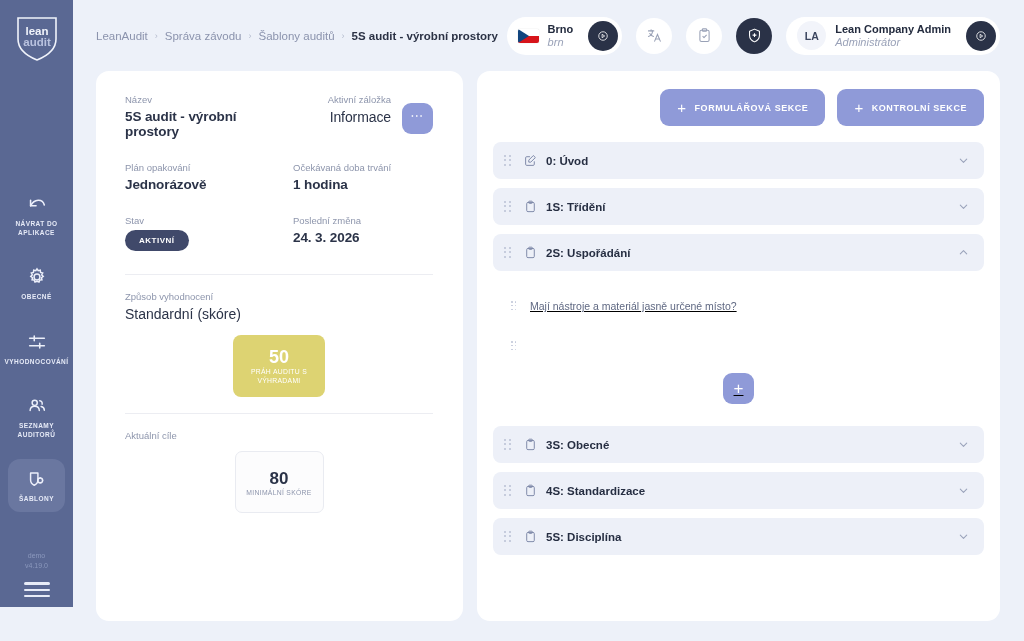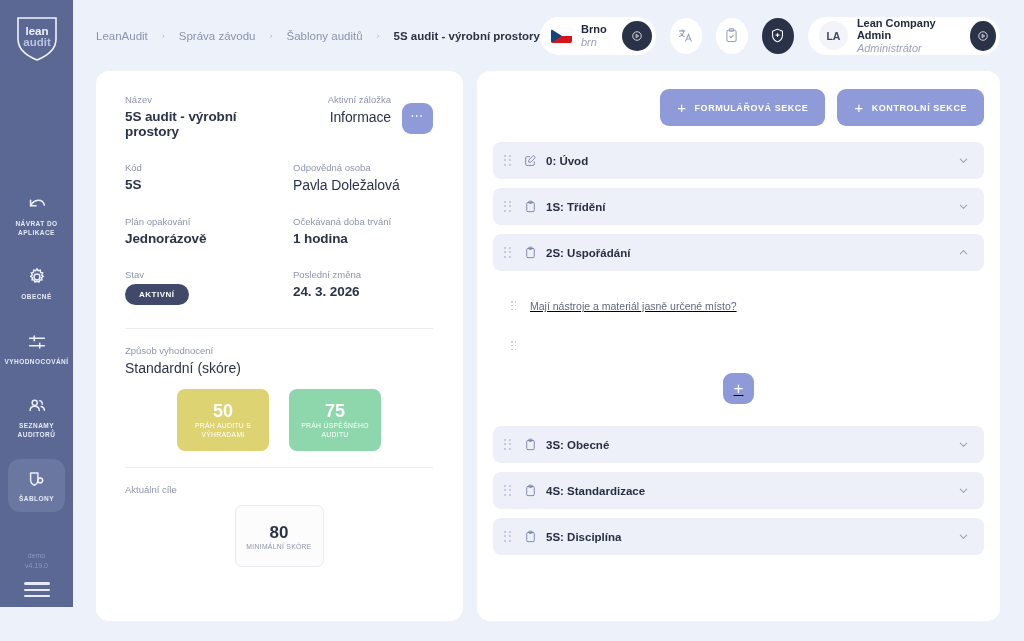--- a/index.html
+++ b/index.html
@@ -36,21 +36,21 @@
   .sidebar-footer { position: absolute; bottom: 10px; width: 100%; display: flex; flex-direction: column; align-items: center; }
   .demo-txt { font-size: 7px; color: #8b98bd; line-height: 9.5px; text-align: center; }
   .burger { margin-top: 12px; width: 26px; display: flex; flex-direction: column; gap: 4px; cursor: pointer; }
   .burger span { display: block; height: 2.2px; background: #e8ecf8; border-radius: 2px; }
 
   
   .main { flex: 1; display: flex; flex-direction: column; padding: 0 24px 0 23px; min-width: 0; }
 
   
   .topbar { height: 71px; display: flex; align-items: center; flex: 0 0 71px; }
-  .breadcrumb { display: flex; align-items: center; font-size: 11.5px; gap: 14px; white-space: nowrap; }
+  .breadcrumb { display: flex; align-items: center; font-size: 11.5px; gap: 7px; white-space: nowrap; }
   .bc-item { color: #8b93ad; cursor: pointer; }
   .bc-sep { color: #b4bbcd; font-size: 9px; }
   .bc-current { color: #2b3245; font-weight: 700; }
 
   .topbar-right { margin-left: auto; display: flex; align-items: center; gap: 14px; }
   .pill {
     height: 38px; background: #fff; border-radius: 19px; display: flex; align-items: center;
     padding: 0 4px 0 11px; gap: 9px; cursor: pointer;
   }
   .flag { width: 21px; height: 14px; border-radius: 2px; overflow: hidden; position: relative; flex: 0 0 21px;
@@ -313,30 +313,20 @@
           </div>
           <div class="fcol right ralign">
             <span class="f-label">Aktivní záložka</span>
             <span class="f-value reg">Informace</span>
           </div>
           <div class="dots-btn">
             <span>⋯</span>
           </div>
         </div>
 
-        <div class="field-row">
-          <div class="fcol left">
-            <span class="f-label">Kód</span>
-            <span class="f-value">5S</span>
-          </div>
-          <div class="fcol right">
-            <span class="f-label">Odpovědná osoba</span>
-            <span class="f-value reg">Pavla Doležalová</span>
-          </div>
-        </div>
 
         <div class="field-row">
           <div class="fcol left">
             <span class="f-label">Plán opakování</span>
             <span class="f-value">Jednorázově</span>
           </div>
           <div class="fcol right">
             <span class="f-label">Očekávaná doba trvání</span>
             <span class="f-value">1 hodina</span>
           </div>
@@ -355,24 +345,20 @@
 
         <div class="divider"></div>
 
         <div>
           <div class="eval-title-label">Způsob vyhodnocení</div>
           <div class="eval-title">Standardní (skóre)</div>
           <div class="threshold-row">
             <div class="thr-card" style="background:#ddd372">
               <span class="thr-num">50</span>
               <span class="thr-lbl">Práh auditu s výhradami</span>
-            </div>
-            <div class="thr-card" style="background:#8ed6ab">
-              <span class="thr-num">75</span>
-              <span class="thr-lbl">Práh úspěšného auditu</span>
             </div>
           </div>
         </div>
 
         <div class="divider"></div>
 
         <div>
           <div class="goals-label">Aktuální cíle</div>
           <div class="goal-wrap">
             <div class="goal-card">

